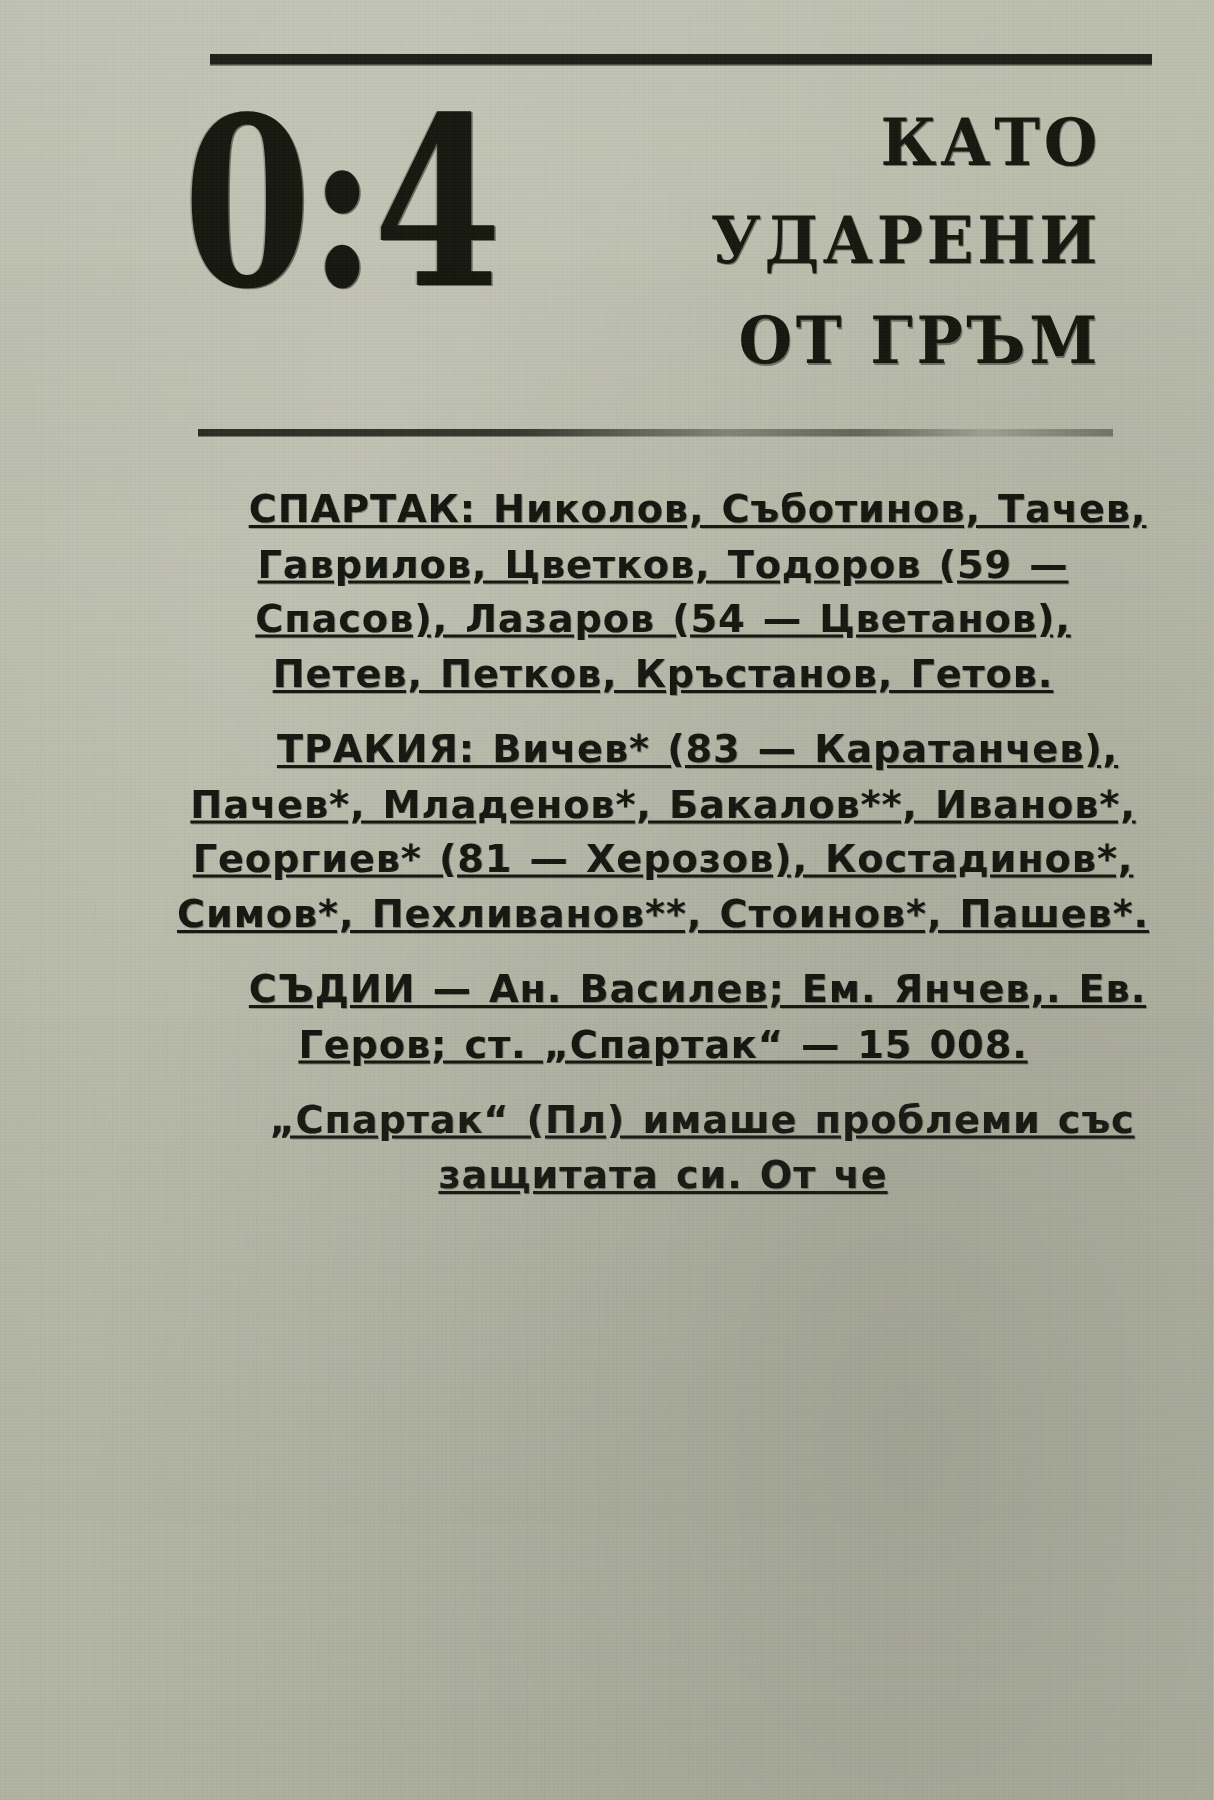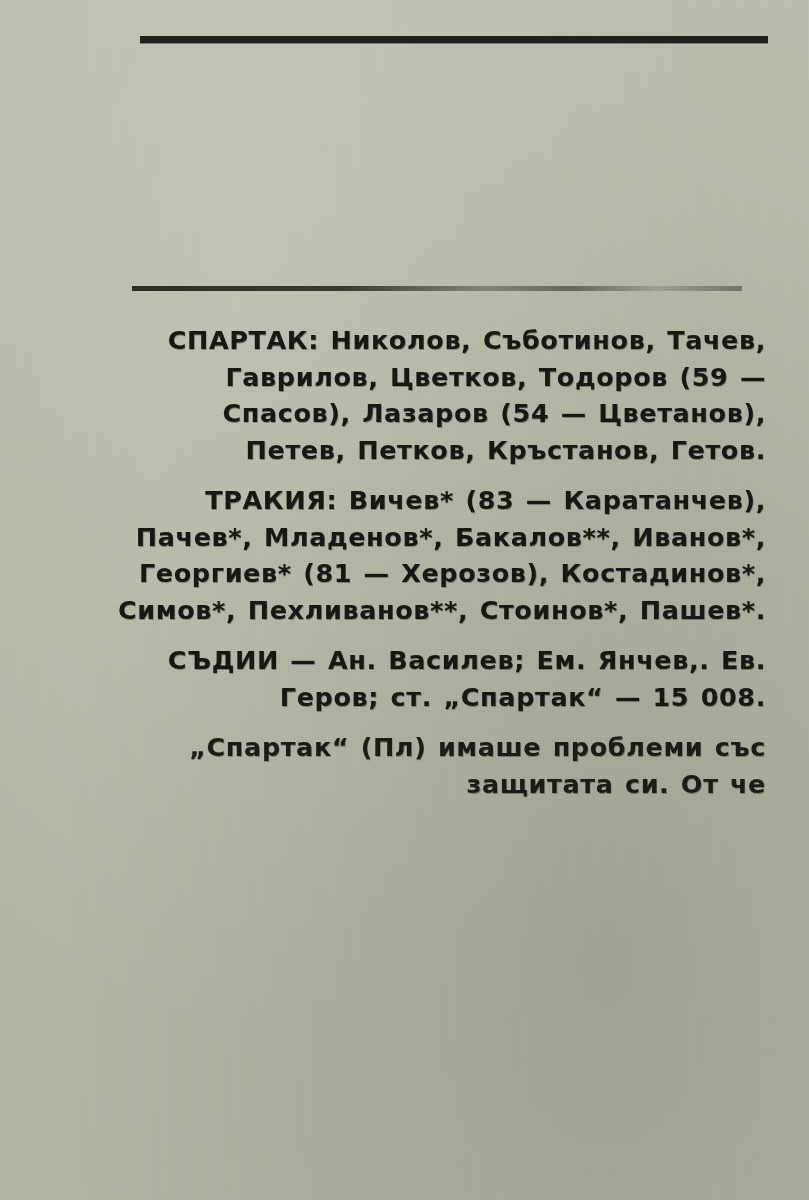--- a/index.html
+++ b/index.html
@@ -120,37 +120,46 @@
     font-weight: 700;
     font-size: 25.5px;
     line-height: 36.5px;
     letter-spacing: 0.6px;
     word-spacing: 2px;
     text-shadow: 0.6px 0.6px 0 rgba(20,23,15,0.35);
   }
   .para {
     margin: 0 0 14px 0;
     text-indent: 46px;
-    text-align: right;
+    text-align: center;
+    text-decoration: underline;
   }
   .para.last {
     margin-top: 13px;
     text-indent: 52px;
   }
   .lede { }
   .smear-1 { opacity: 0.97; }
 </style>
 </head>
 <body>
 
 <div class="page">
   <div class="column">
 
     <div class="rule-top"></div>
 
+    <div class="masthead">
+      <div class="score">0:4</div>
+      <div class="headline">
+        <div>КАТО</div>
+        <div>УДАРЕНИ</div>
+        <div>ОТ ГРЪМ</div>
+      </div>
+    </div>
 
     <div class="rule-mid"></div>
 
     <div class="body">
       <p class="para lede">СПАРТАК: Николов, Съботинов, Тачев, Гаврилов, Цветков, Тодоров (59 — Спасов), Лазаров (54 — Цветанов), Петев, Петков, Кръстанов, Гетов.</p>
       <p class="para">ТРАКИЯ: Вичев* (83 — Каратанчев), Пачев*, Младенов*, Бакалов**, Иванов*, Георгиев* (81 — Херозов), Костадинов*, Симов*, Пехливанов**, Стоинов*, Пашев*.</p>
       <p class="para">СЪДИИ — Ан. Василев; Ем. Янчев,. Ев. Геров; ст. „Спартак“ — 15 008.</p>
       <p class="para last smear-1">„Спартак“ (Пл) имаше проблеми със защитата си. От че</p>
     </div>
 

